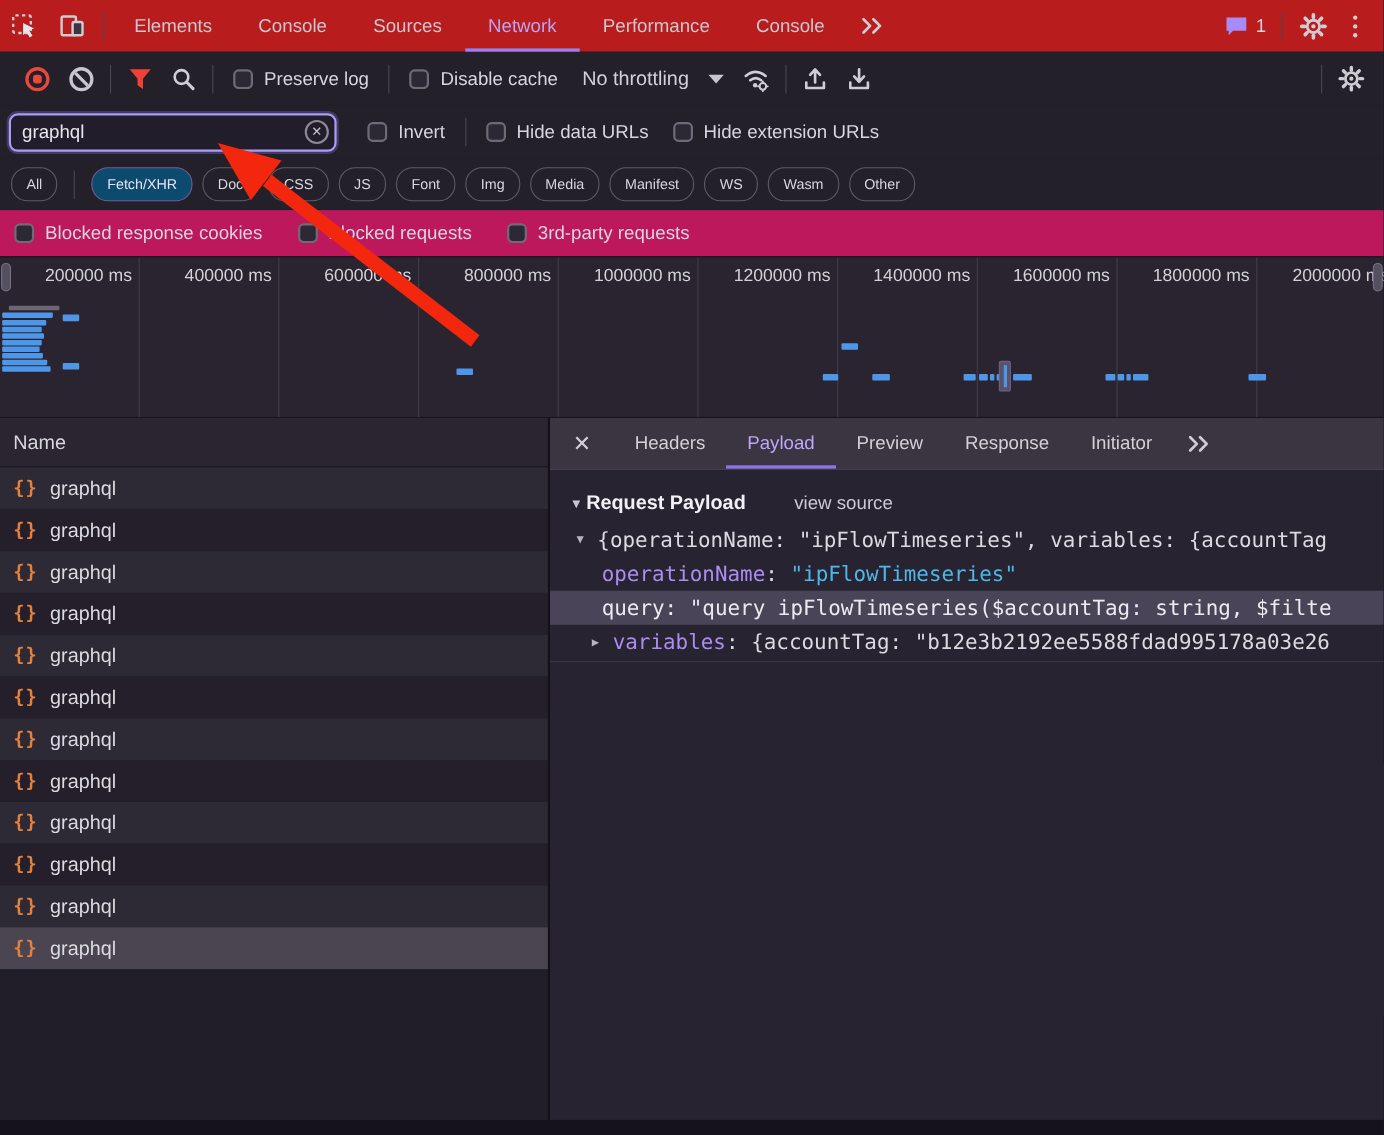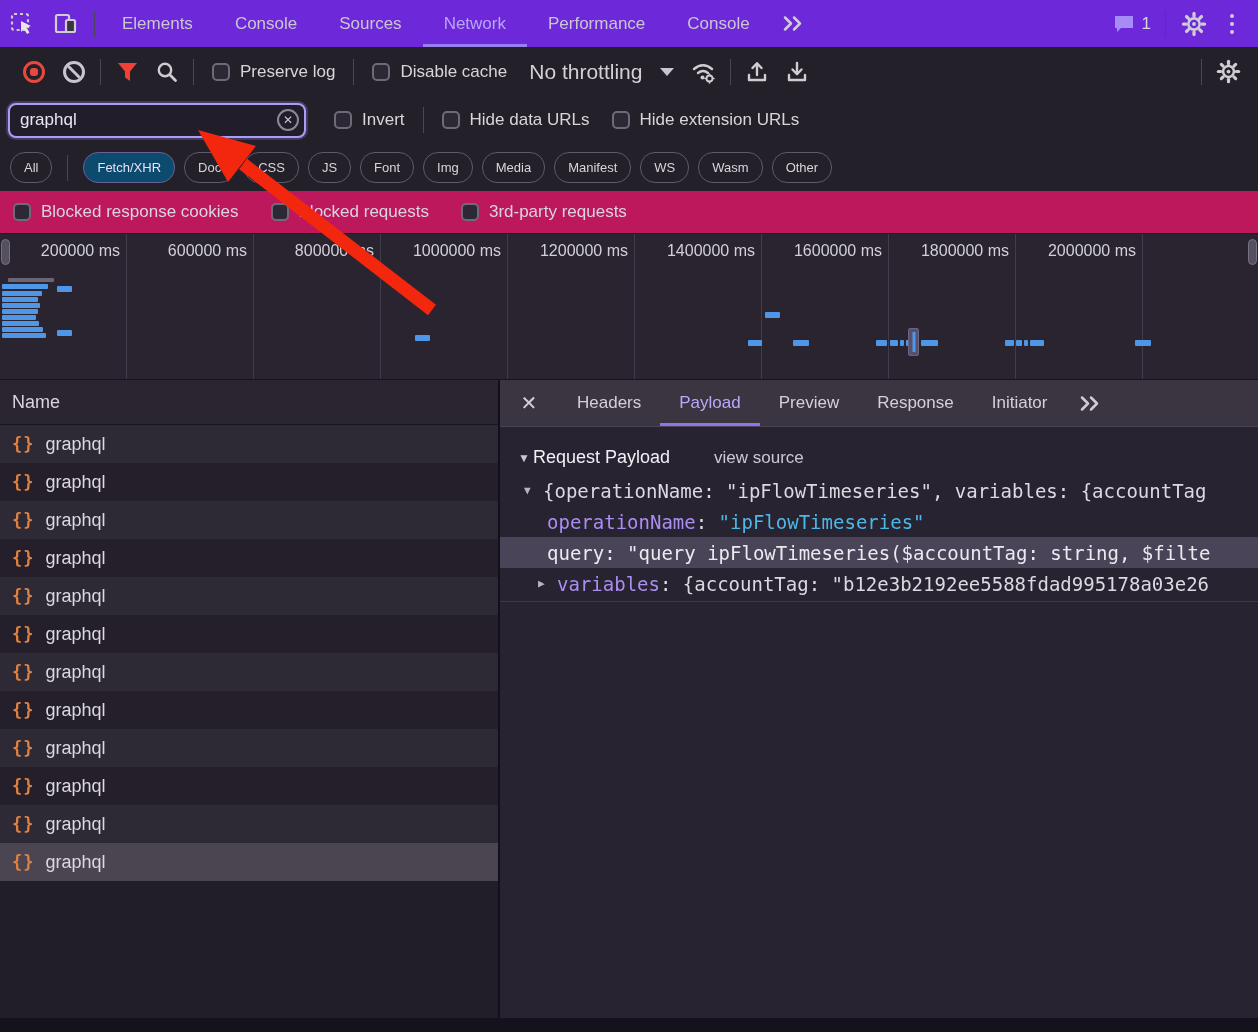--- a/index.html
+++ b/index.html
@@ -1,21 +1,21 @@
 <!DOCTYPE html>
 <html><head>
 <meta charset="utf-8">
 <style>
   *{box-sizing:border-box;margin:0;padding:0}
   html,body{background:#100d16}
   #app{position:relative;width:1258px;height:1032px;background:#231f2a;
        font-family:"Liberation Sans",sans-serif;overflow:hidden;color:#d8d5dd}
 
   
-  .tabbar{display:flex;align-items:stretch;height:47px;background:#6d28d9}
+  .tabbar{display:flex;align-items:stretch;height:47px;background:#b91c1c}
   .tabbar .icon-btn{display:flex;align-items:center;justify-content:center;width:44px}
   .vdiv{width:1px;height:26px;background:#4b4654;align-self:center;margin:0 6px;flex:none}
   .tabs{display:flex;align-items:stretch}
   .tab{display:flex;align-items:center;padding:3px 21px 0 21px;font-size:17px;color:#cbc7d0;
        border-bottom:3px solid transparent;white-space:nowrap}
   .tab.sel{color:#b9a5f8;border-bottom-color:#9a7ff0}
   .tabbar-right{display:flex;align-items:center;margin-left:auto;padding-right:10px}
   .issues{display:flex;align-items:center;gap:7px;font-size:17px;color:#d6d3da;padding:0 8px}
   .dots{display:flex;flex-direction:column;gap:4px;padding:0 14px}
   .dots i{width:4px;height:4px;border-radius:50%;background:#cfccd4}
@@ -23,21 +23,21 @@
   
   .toolbar{display:flex;align-items:center;height:49px;background:#242029;padding:0 10px 0 14px}
   .tbtn{display:flex;align-items:center;justify-content:center;width:40px;height:34px;flex:none}
   .record{width:22px;height:22px;border:3px solid #e8493c;border-radius:50%;position:relative}
   .record::after{content:"";position:absolute;inset:4px;background:#e8493c;border-radius:3px}
   .clear{width:22px;height:22px;border:3px solid #c9c5ce;border-radius:50%;position:relative;overflow:hidden}
   .clear::after{content:"";position:absolute;left:50%;top:-2px;bottom:-2px;width:3px;background:#c9c5ce;
     transform:translateX(-50%) rotate(-45deg)}
   .cbrow{display:flex;align-items:center;gap:10px;font-size:17px;color:#d8d5dd;white-space:nowrap}
   .cb{width:18px;height:18px;border:2px solid #6f6a78;border-radius:5px;background:#2c2834;flex:none}
-  .throttle{display:flex;align-items:center;gap:18px;font-size:21px;color:#d3d0d8;margin:0 10px;white-space:nowrap}
+  .throttle{display:flex;align-items:center;gap:18px;font-size:18px;color:#d3d0d8;margin:0 10px;white-space:nowrap}
   .caret-down{width:0;height:0;border-left:7px solid transparent;border-right:7px solid transparent;
     border-top:8px solid #c9c5ce}
   .spacer{flex:1}
 
   
   .filterbar{display:flex;align-items:center;height:48px;background:#242029;padding-left:8px}
   .filter-wrap{position:relative;width:298px;height:35px;margin-right:28px;flex:none}
   .filter-wrap input{width:100%;height:100%;background:#221d2b;border:2px solid #a89ef2;border-radius:8px;
     box-shadow:0 0 0 2px rgba(125,105,215,.35);color:#e9e6ec;font-size:17px;padding:0 38px 0 10px;outline:none;
     font-family:"Liberation Sans",sans-serif}
@@ -84,21 +84,21 @@
   .pclose{width:58px;display:flex;align-items:center;justify-content:center;font-size:20px;color:#d3d0d8}
   .ptab{display:flex;align-items:center;padding:3px 19px 0 19px;font-size:17px;color:#d3d0d8;
     border-bottom:3px solid transparent;white-space:nowrap}
   .ptab.sel{color:#bda7fb;border-bottom-color:#8d74ea}
   .pmore{display:flex;align-items:center;padding:0 12px}
 
   .pcontent{padding-top:13px;font-family:"DejaVu Sans Mono",monospace;overflow:hidden}
   .rp-title-row{display:flex;align-items:center;height:35px;padding-left:18px;
     font-family:"Liberation Sans",sans-serif}
   .rp-caret{color:#cac6d0;font-size:12px;margin-right:3px}
-  .rp-title{font-weight:normal;font-size:18px;color:#f2eff5}
+  .rp-title{font-weight:bold;font-size:18px;color:#f2eff5}
   .view-source{margin-left:44px;font-size:17px;color:#cdc9d3}
   .code-line{height:31px;display:flex;align-items:center;white-space:pre;overflow:hidden;
     font-size:19px;color:#dcd9e0;flex:none}
   .code-line .exp{font-size:11px;color:#b9b5c0;width:19px;flex:none}
   .l1{padding-left:24px}
   .l2{padding-left:47px}
   .l3{background:#4a4458;color:#eceaf0;padding-left:47px}
   .l4{padding-left:38px}
   .key{color:#ab8df2}
   .str{color:#4db8e8}
@@ -300,20 +300,21 @@
         <span>Blocked requests</span>
       </div>
       <div class="cbrow">
         <span class="cb"></span>
         <span>3rd-party requests</span>
       </div>
     </div>
 
   <div class="timeline" id="timeline">
       <div class="tl-cell">200000 ms</div>
+      <div class="tl-cell">400000 ms</div>
       <div class="tl-cell">600000 ms</div>
       <div class="tl-cell">800000 ms</div>
       <div class="tl-cell">1000000 ms</div>
       <div class="tl-cell">1200000 ms</div>
       <div class="tl-cell">1400000 ms</div>
       <div class="tl-cell">1600000 ms</div>
       <div class="tl-cell">1800000 ms</div>
       <div class="tl-cell">2000000 ms</div>
       <div class="bar" style="left: 8px; top: 44px; width: 46px; height: 4px; background: rgb(107, 102, 115);"></div>
       <div class="bar" style="left: 2px; top: 50px; width: 46px; height: 5px; background: rgb(78, 151, 232);"></div>

